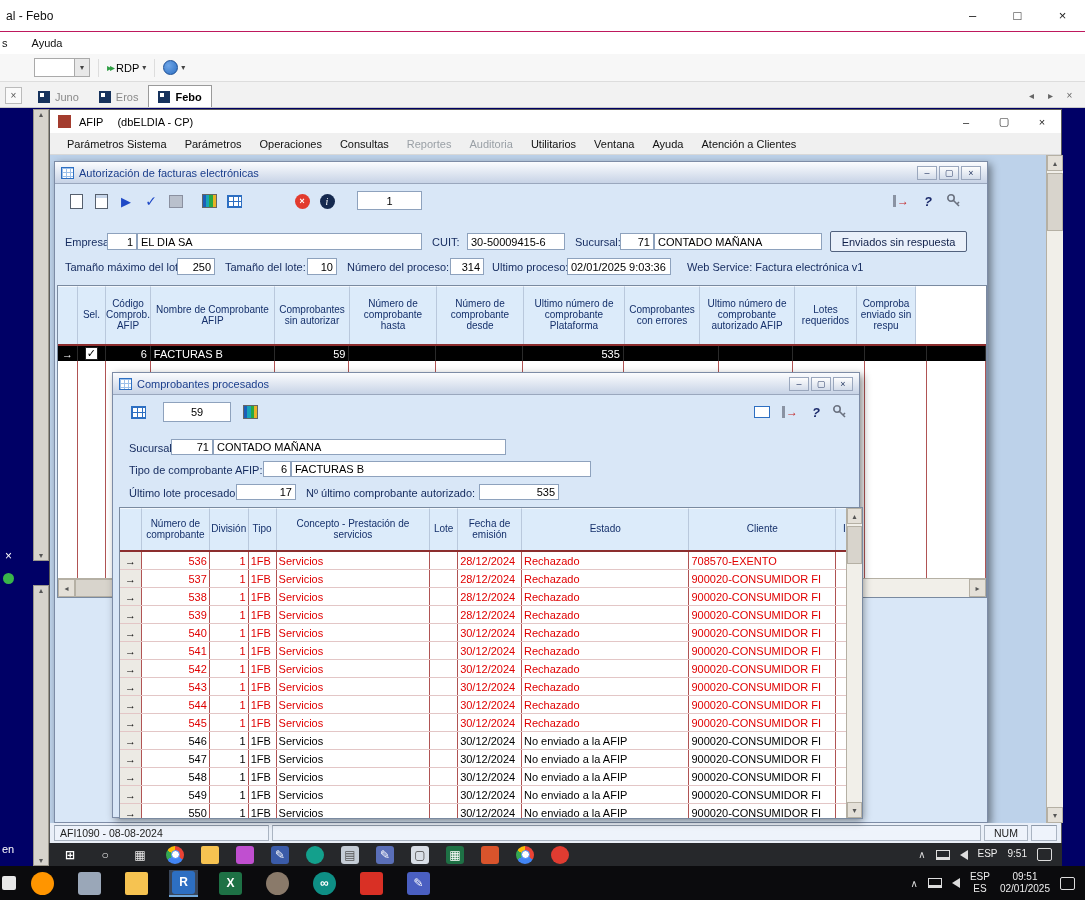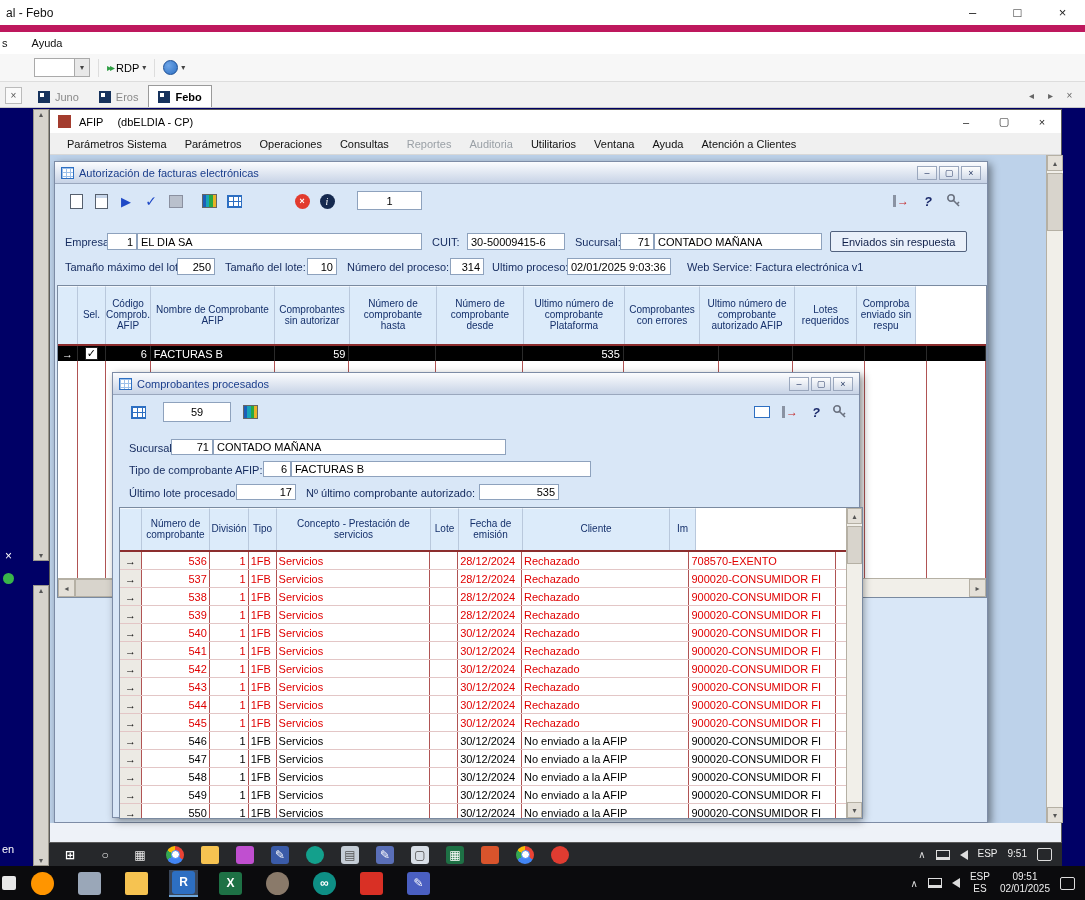--- a/index.html
+++ b/index.html
@@ -1,20 +1,20 @@
 <!DOCTYPE html>
 <html><head>
 <meta charset="utf-8">
 <style>
 *{margin:0;padding:0;box-sizing:border-box}
 html,body{width:1085px;height:900px;overflow:hidden}
 body{font-family:"Liberation Sans","DejaVu Sans",sans-serif;font-size:11px;color:#000;position:relative;background:#000}
 .abs{position:absolute}
 
-.o-titlebar{left:0;top:0;width:1085px;height:32px;background:#fff;border-bottom:7px solid #be185d;display:flex;align-items:center}
+.o-titlebar{left:0;top:0;width:1085px;height:32px;background:#fff;border-bottom:1px solid #be185d;display:flex;align-items:center}
 .o-title{padding-left:6px;font-size:12px;color:#111}
 .o-btns{margin-left:auto;display:flex;height:100%}
 .o-btn{width:45px;height:100%;display:flex;align-items:center;justify-content:center;font-size:13px;color:#222}
 .o-menubar{left:0;top:32px;width:1085px;height:22px;background:#fff;display:flex;align-items:center}
 .o-toolbar{left:0;top:54px;width:1085px;height:28px;background:#f7f7f7;border-bottom:1px solid #ddd;display:flex;align-items:center;gap:8px;padding-left:34px}
 .combo{width:56px;height:19px;background:#fff;border:1px solid #aaa;display:flex;align-items:center;justify-content:flex-end}
 .combo b{width:15px;height:17px;background:#e8e8e8;border-left:1px solid #aaa;font-size:8px;display:flex;align-items:center;justify-content:center;color:#444}
 .ddv{font-size:8px;color:#444}
 .globe{width:15px;height:15px;border-radius:50%;background:radial-gradient(circle at 35% 35%,#6fa6e8,#2d6fc2);border:1px solid #1c4f96}
 .o-tabbar{left:0;top:82px;width:1085px;height:26px;background:#f2f2f2;border-bottom:1px solid #c9c9c9;display:flex;align-items:flex-end}
@@ -354,20 +354,26 @@
     </div>
 
     <div class="abs" style="left:996px;top:45px;width:17px;height:668px;background:#f1efe9;border-left:1px solid #b5b0a4;display:flex;flex-direction:column">
       <span class="sb-btn" style="height:16px">▴</span>
       <span class="sb-track" style="flex:1">
           <i class="sb-thumb" style="left:0;right:0;top:2px;height:58px"></i>
         </span>
       <span class="sb-btn" style="height:16px">▾</span>
     </div>
 
+    <div class="a-status abs">
+      <span class="spanel" style="width:215px">AFI1090 - 08-08-2024</span>
+      <span class="spanel" style="flex:1"></span>
+      <span class="spanel" style="width:44px;justify-content:center">NUM</span>
+      <span class="spanel" style="width:26px"></span>
+    </div>
   </div>
 
   <div class="winbox abs" style="left:112px;top:264px;width:748px;height:446px;z-index:5">
     <div class="ctitle">
       <span class="ic-grid-sm"></span>
       <span class="t">Comprobantes procesados</span>
       <div class="mbtns">
         <span class="mbtn">–</span>
         <span class="mbtn">▢</span>
         <span class="mbtn">×</span>
@@ -410,20 +416,21 @@
 
     <div class="abs" style="left:6px;top:134px;width:744px;height:312px;border:1px solid #7a8aa0;background:#fff;overflow:hidden">
       <div style="display:flex;height:42px">
         <span class="hc" style="width:22px"></span>
         <span class="hc" style="width:68px">Número de comprobante</span>
         <span class="hc" style="width:39px">División</span>
         <span class="hc" style="width:28px">Tipo</span>
         <span class="hc" style="width:154px">Concepto - Prestación de servicios</span>
         <span class="hc" style="width:28px">Lote</span>
         <span class="hc" style="width:64px">Fecha de emisión</span>
+        <span class="hc" style="width:168px">Estado</span>
         <span class="hc" style="width:147px">Cliente</span>
         <span class="hc" style="width:26px">Im</span>
       </div>
       <div class="mline"></div>
       <div style="height:268px;overflow:hidden">
 
           <div class="g2-row rejected">
             <span class="gc gm" style="width:22px">→</span>
             <span class="gc num" style="width:68px">536</span>
             <span class="gc num" style="width:39px">1</span>

